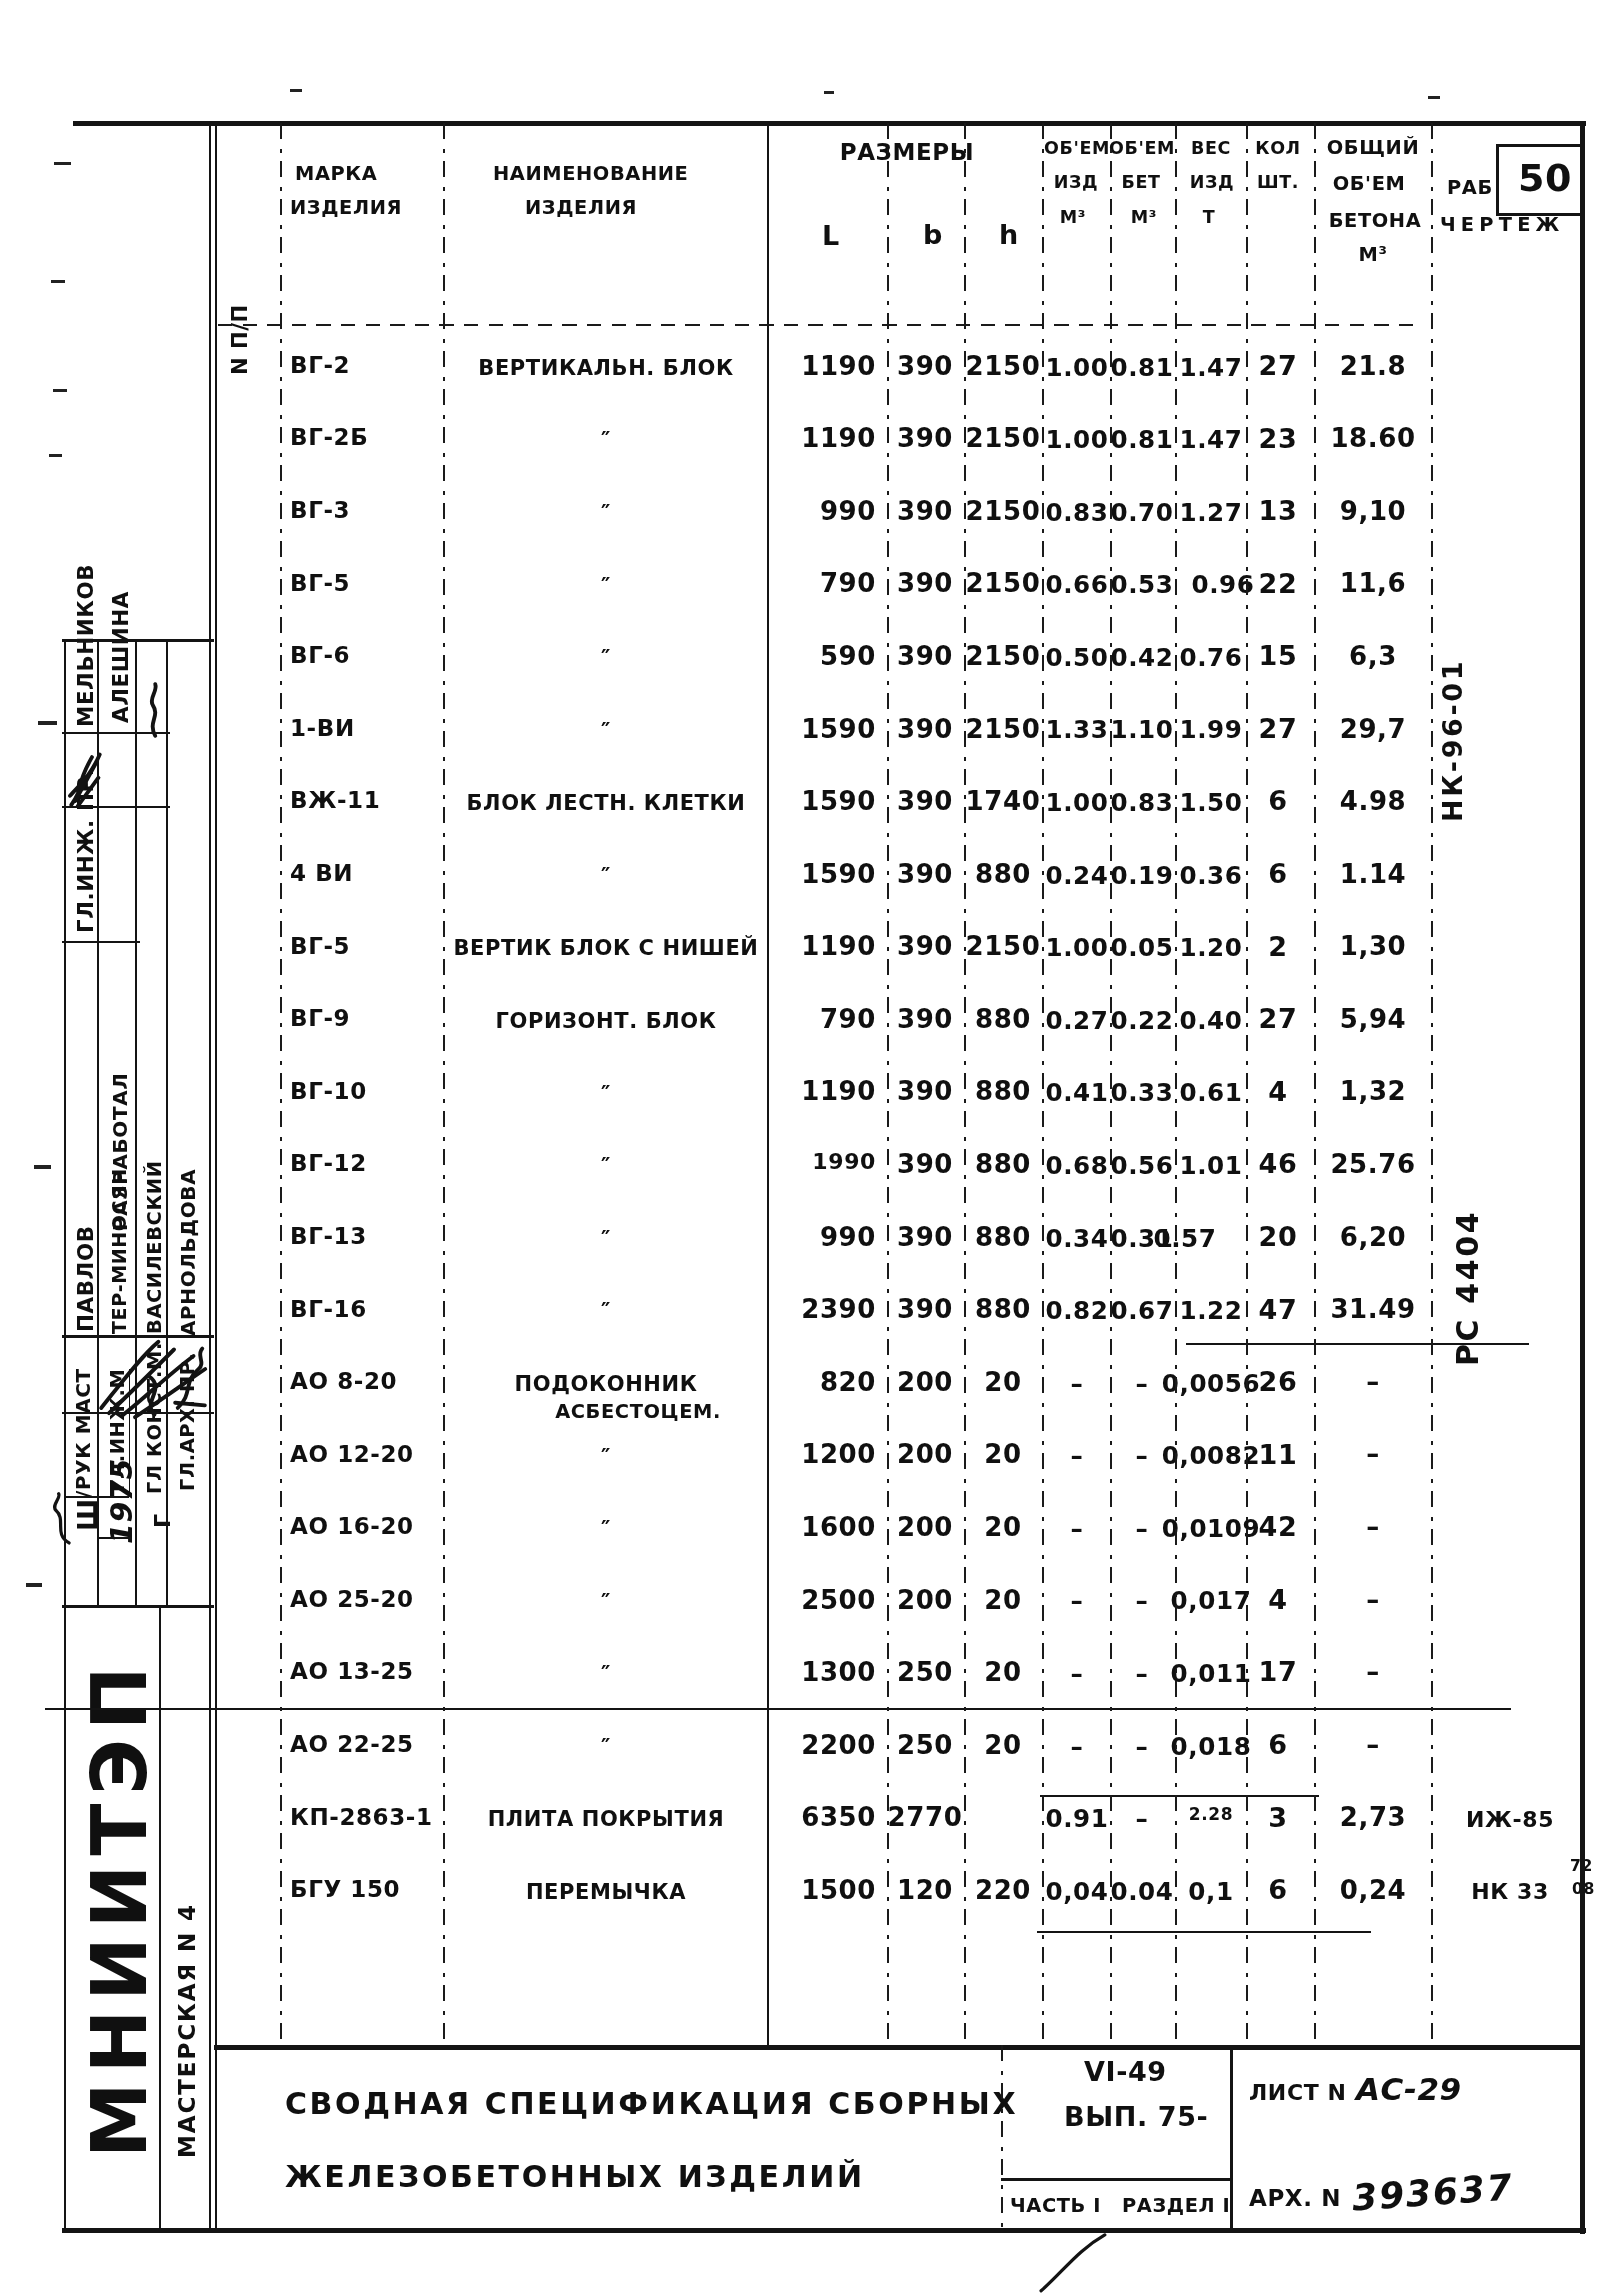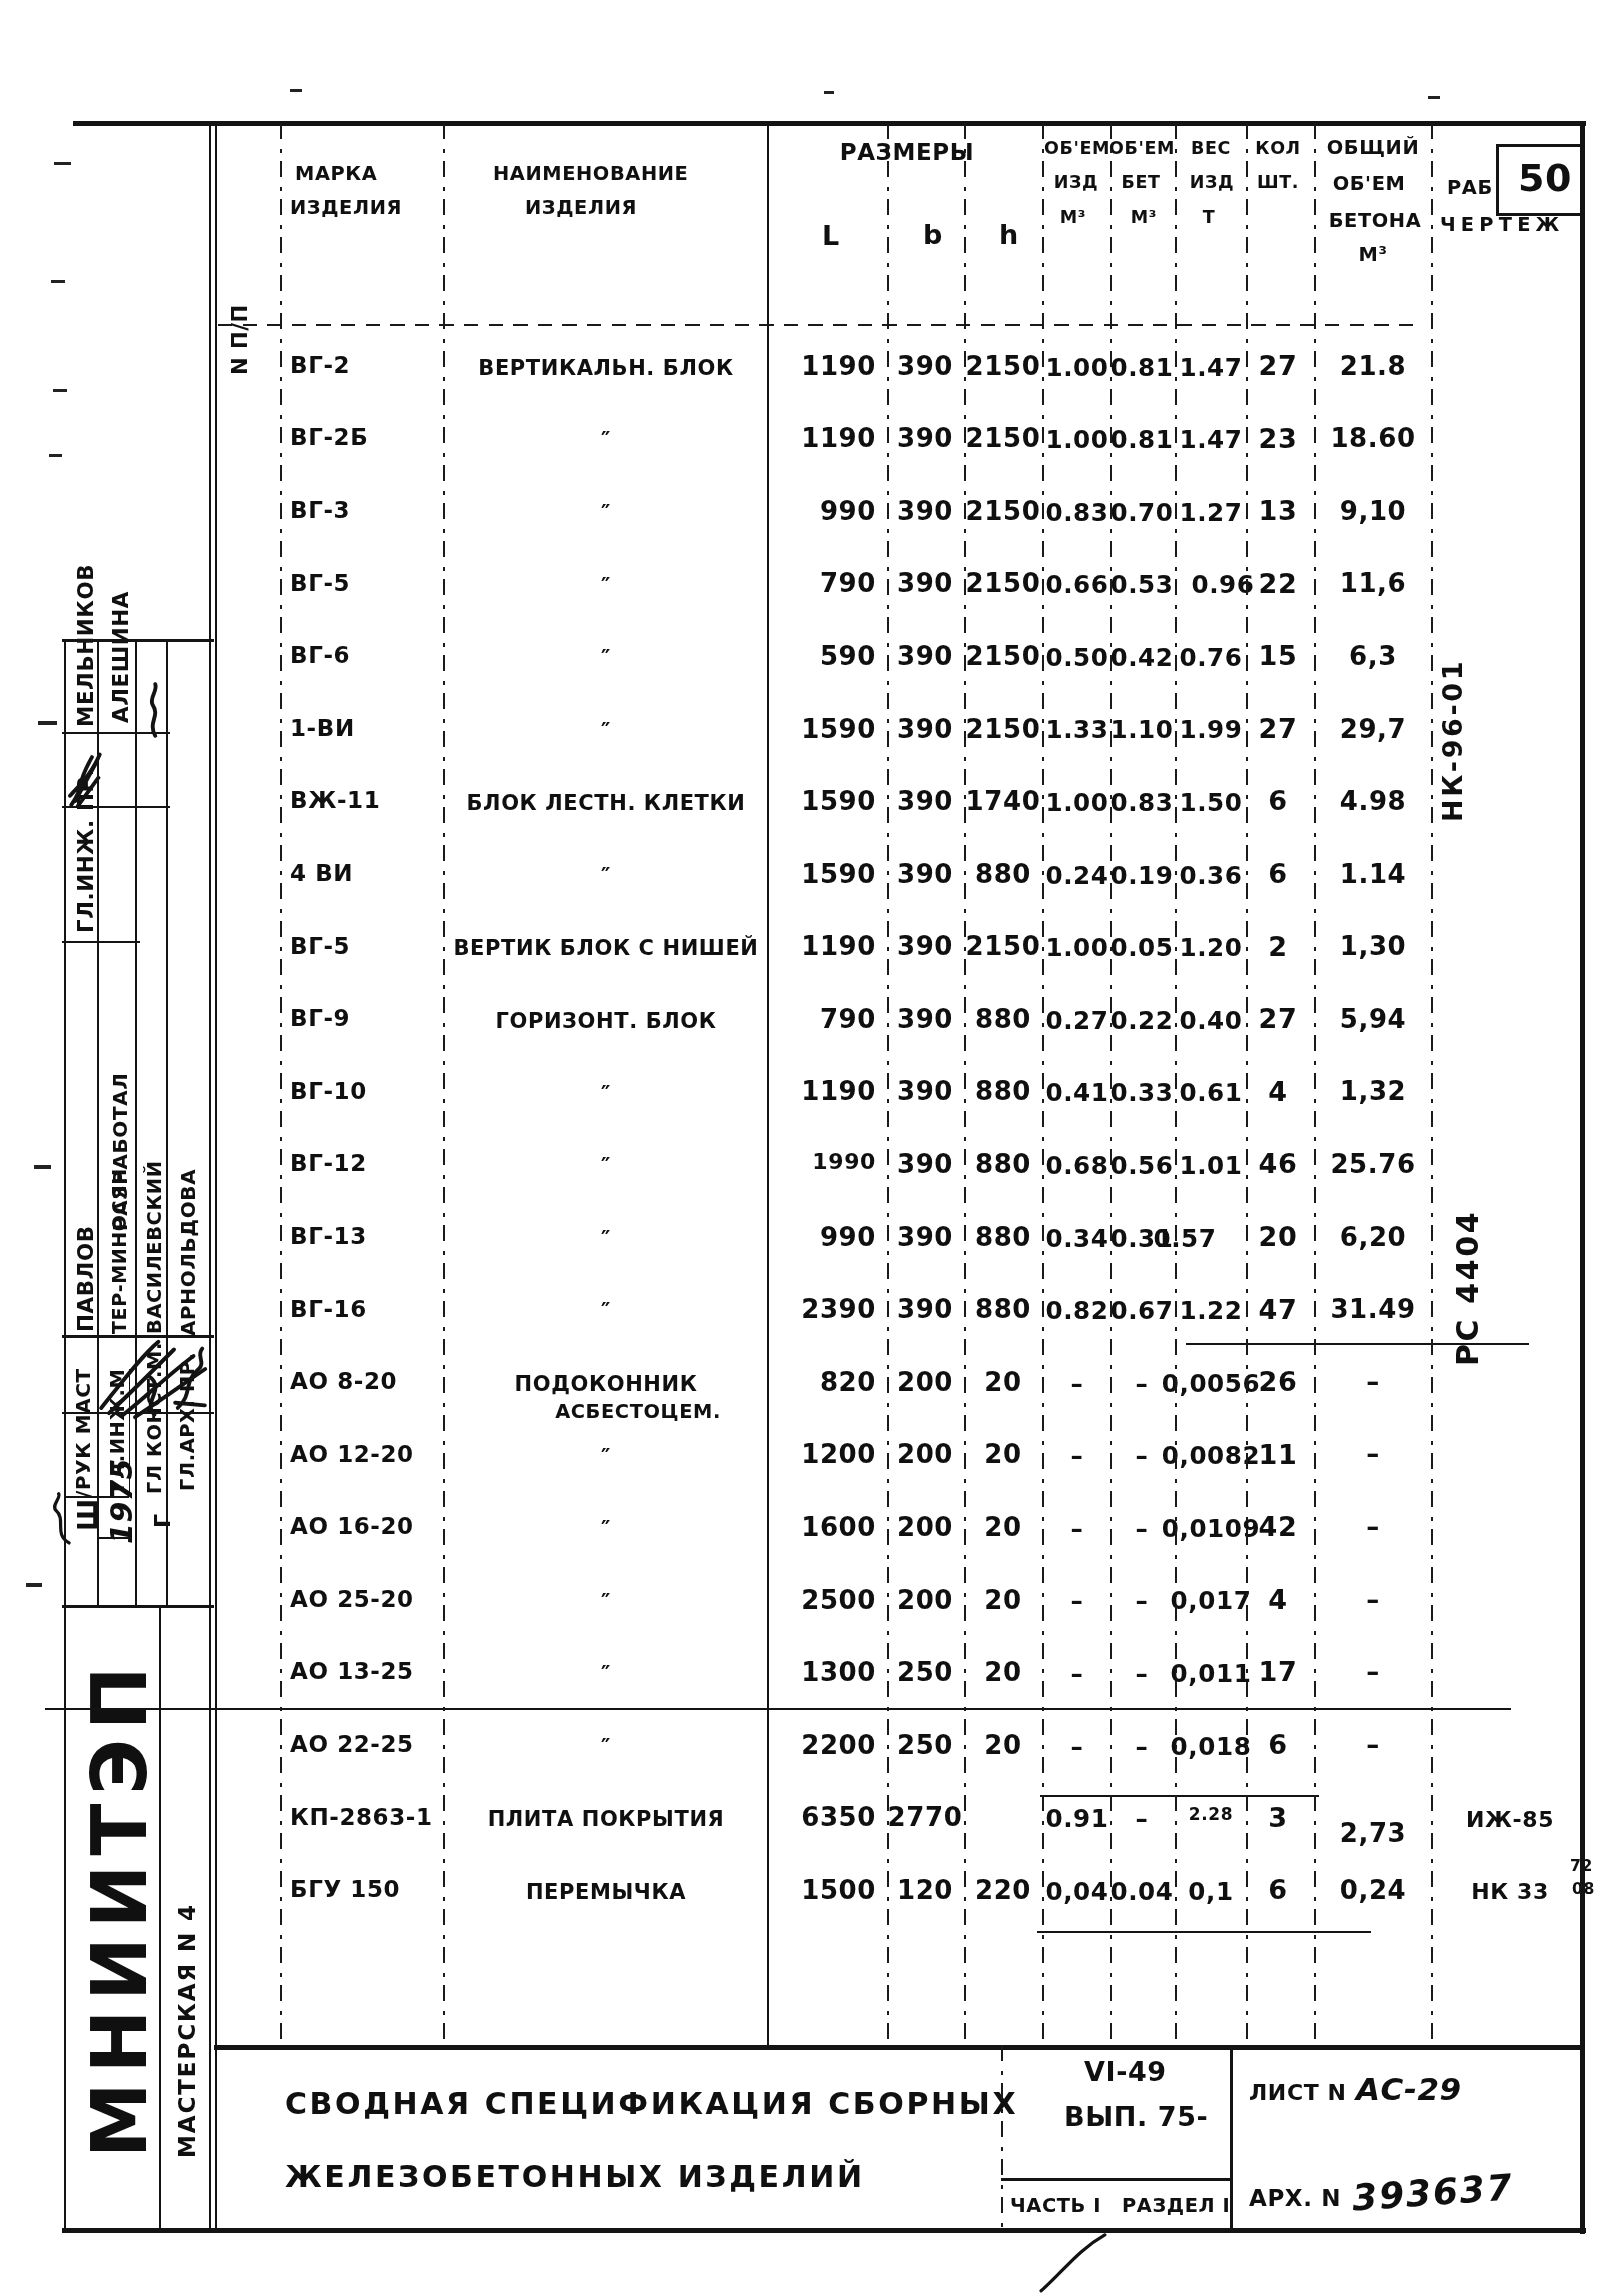--- a/index.html
+++ b/index.html
@@ -313,21 +313,21 @@
       <span class="t" style="left: 1278px; top: 1729px; font-size: 27px; transform: translateX(-50%);">6</span>
       <span class="t" style="left: 1373px; top: 1730px; font-size: 26px; transform: translateX(-50%);">–</span>
       <span class="t" style="left: 290px; top: 1804px; font-size: 23px; transform: none;">КП-2863-1</span>
       <span class="t" style="left: 606px; top: 1807px; font-size: 21px; transform: translateX(-50%);">ПЛИТА ПОКРЫТИЯ</span>
       <span class="t" style="left: 876px; top: 1802px; font-size: 26px; transform: translateX(-100%);">6350</span>
       <span class="t" style="left: 925px; top: 1802px; font-size: 26px; transform: translateX(-50%);">2770</span>
       <span class="t" style="left: 1077px; top: 1804px; font-size: 24.6px; transform: translateX(-50%);">0.91</span>
       <span class="t" style="left: 1142px; top: 1804px; font-size: 24.6px; transform: translateX(-50%);">–</span>
       <span class="t" style="left: 1211px; top: 1804px; font-size: 17px; transform: translateX(-50%);">2.28</span>
       <span class="t" style="left: 1278px; top: 1802px; font-size: 27px; transform: translateX(-50%);">3</span>
-      <span class="t" style="left: 1373px; top: 1802px; font-size: 26px; transform: translateX(-50%); margin-top: 16px;">2,73</span>
+      <span class="t" style="left: 1373px; top: 1802px; font-size: 26px; transform: translateX(-50%);">2,73</span>
       <span class="t" style="left: 1510px; top: 1807px; font-size: 22px; transform: translateX(-50%);">ИЖ-85</span>
       <span class="t" style="left: 290px; top: 1876px; font-size: 23px; transform: none;">БГУ 150</span>
       <span class="t" style="left: 606px; top: 1880px; font-size: 21px; transform: translateX(-50%);">ПЕРЕМЫЧКА</span>
       <span class="t" style="left: 876px; top: 1875px; font-size: 26px; transform: translateX(-100%);">1500</span>
       <span class="t" style="left: 925px; top: 1875px; font-size: 26px; transform: translateX(-50%);">120</span>
       <span class="t" style="left: 1003px; top: 1875px; font-size: 26px; transform: translateX(-50%);">220</span>
       <span class="t" style="left: 1077px; top: 1877px; font-size: 24.6px; transform: translateX(-50%);">0,04</span>
       <span class="t" style="left: 1142px; top: 1877px; font-size: 24.6px; transform: translateX(-50%);">0.04</span>
       <span class="t" style="left: 1211px; top: 1877px; font-size: 24.6px; transform: translateX(-50%);">0,1</span>
       <span class="t" style="left: 1278px; top: 1874px; font-size: 27px; transform: translateX(-50%);">6</span>

